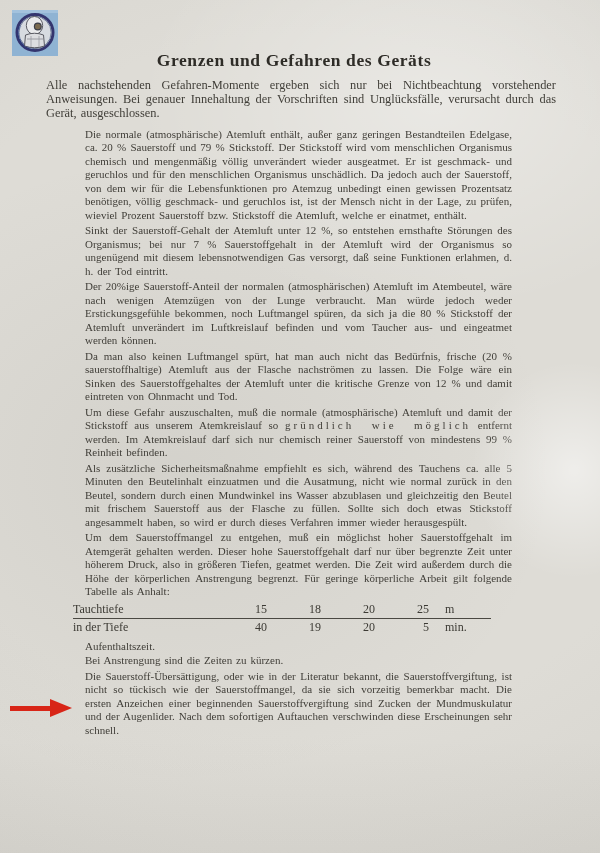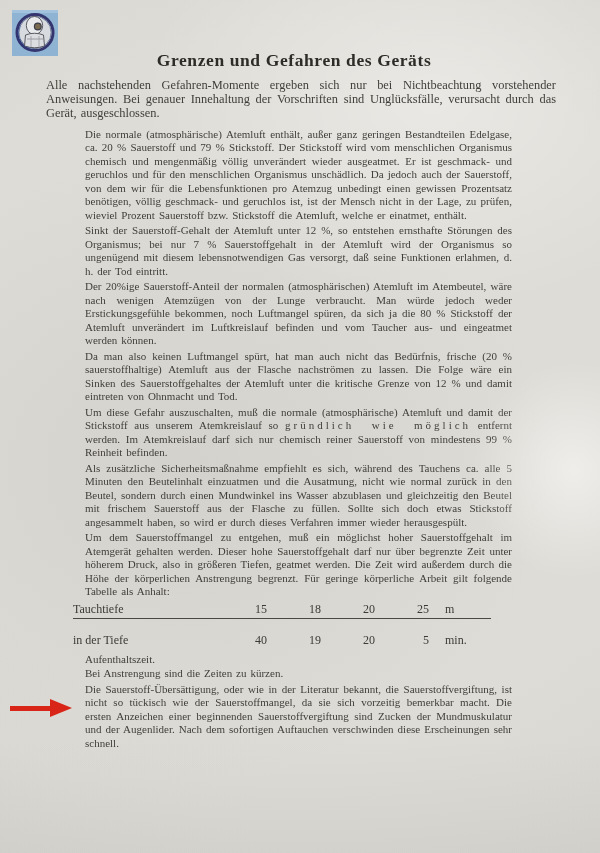--- a/index.html
+++ b/index.html
@@ -43,21 +43,21 @@
   }
   .body p.plain{text-align:left;margin:0;line-height:14.5px;}
   .spaced{letter-spacing:3px;word-spacing:9px;white-space:nowrap;}
 
   table.dive{
     border-collapse:collapse;margin:3px 0 3px -12px;
     font-size:12px;color:#3c3a34;
   }
   table.dive td{padding:0 0 1px 0;line-height:15px;}
   table.dive tr.r1 td{border-bottom:1.2px solid #4a4842;}
-  table.dive tr.r2 td{padding-top:14px;}
+  table.dive tr.r2 td{padding-top:1px;}
   td.lbl{width:140px;text-align:left;}
   td.val{width:54px;text-align:right;}
   td.unit{width:46px;text-align:left;padding-left:16px !important;}
 
   .arrow{position:absolute;left:8px;top:699px;width:66px;height:18px;}
   .arrow .shaft{position:absolute;left:2px;top:7px;width:40px;height:5px;background:#d82517;}
   .arrow .head{
     position:absolute;right:2px;top:0;width:0;height:0;
     border-top:9px solid transparent;border-bottom:9px solid transparent;
     border-left:22px solid #d82517;

